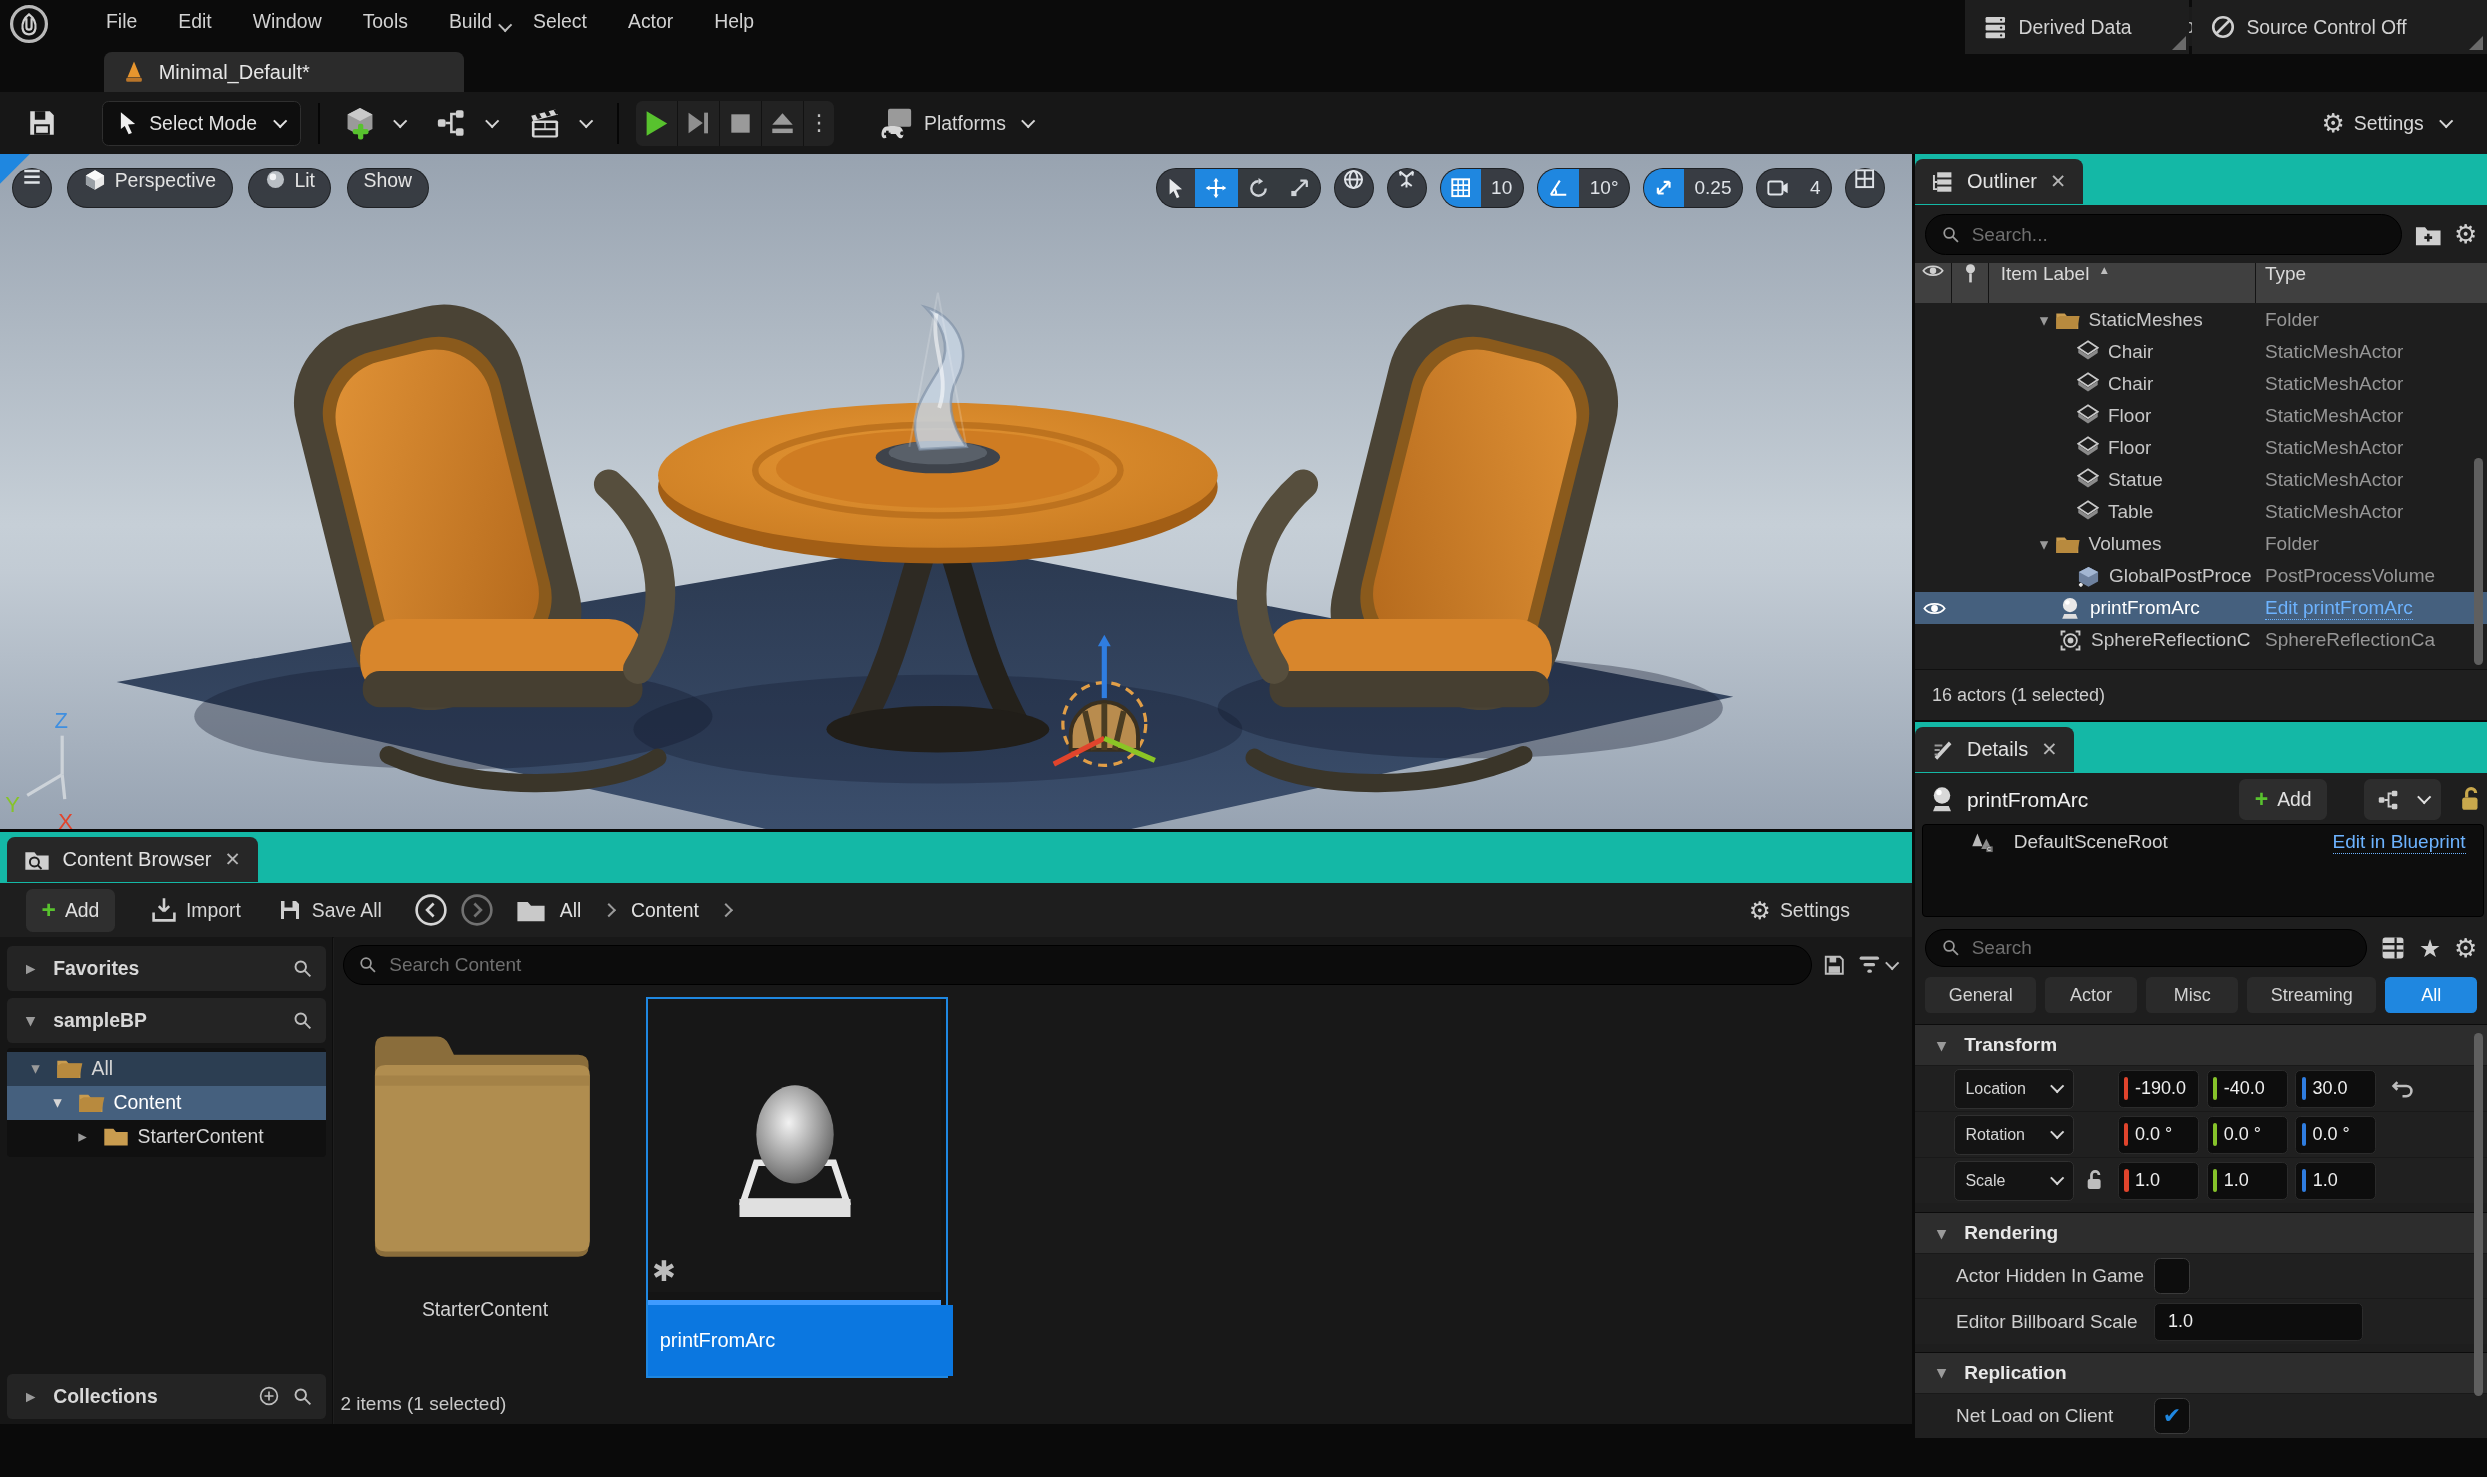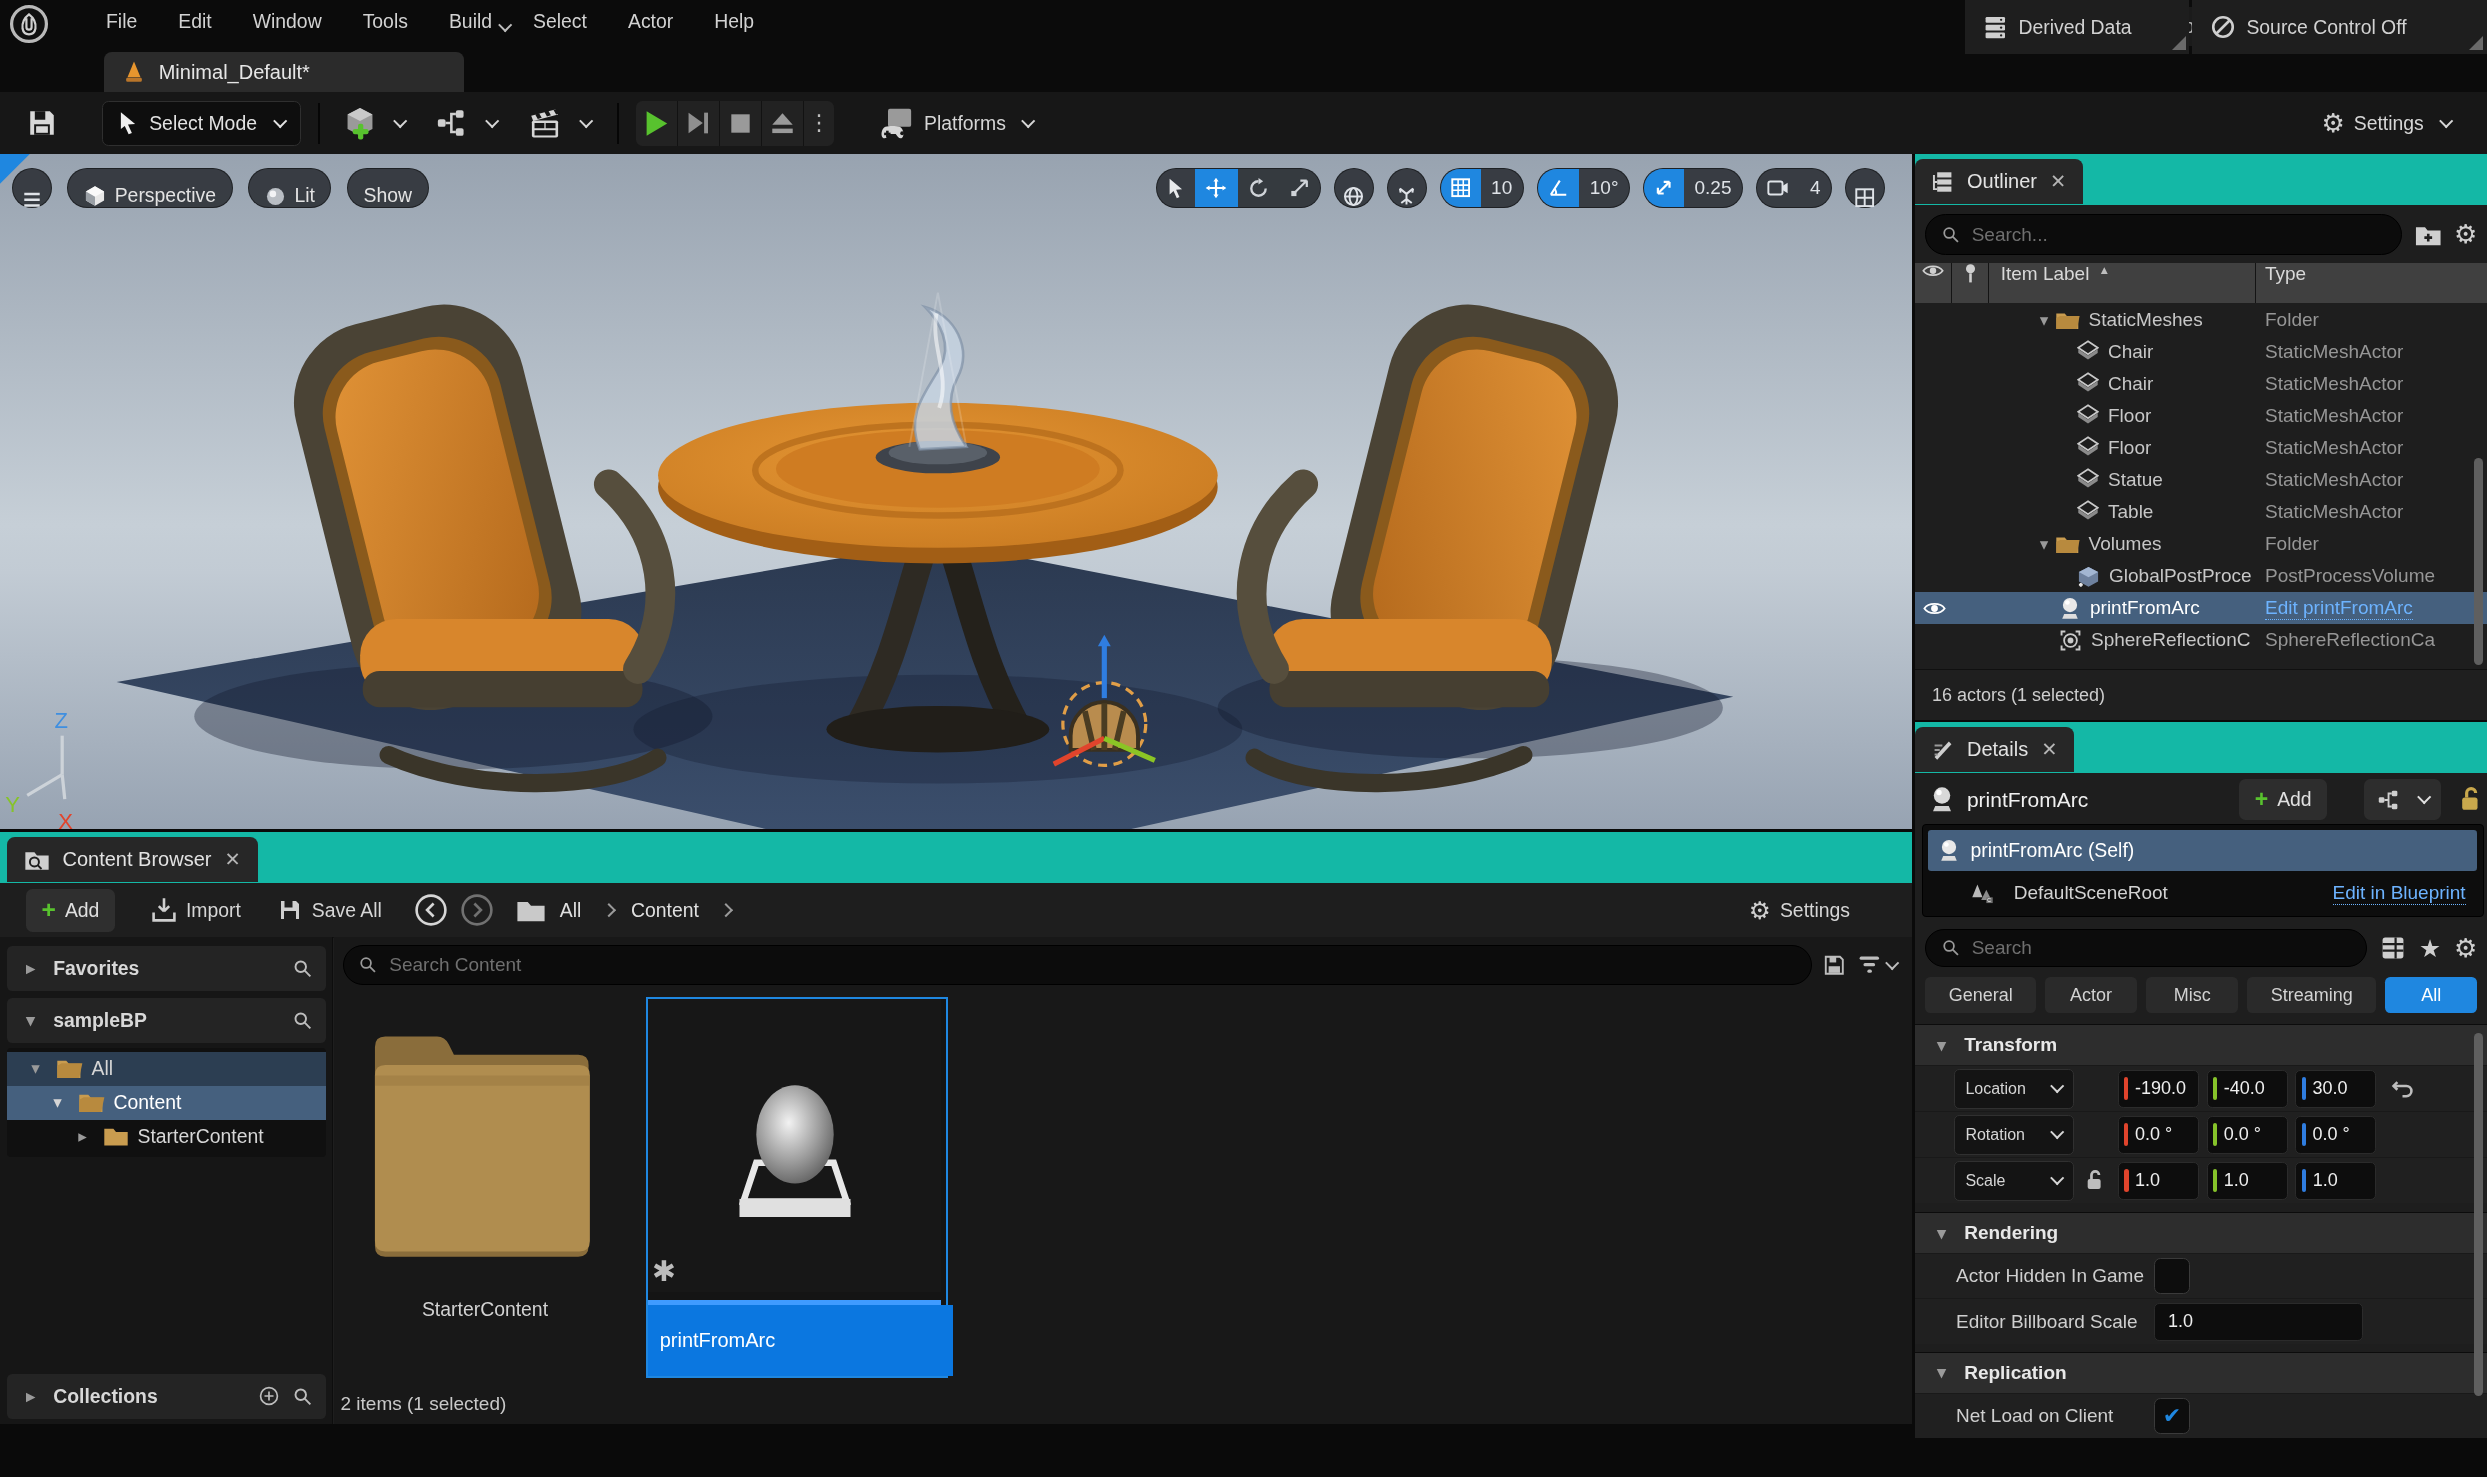--- a/index.html
+++ b/index.html
@@ -31,21 +31,21 @@
   .vsep{width:1.9px;height:41px;background:#060606;margin:0 17px;}
   #select-mode{background:#0e0e0e;border:1.3px solid #2f2f2f;border-radius:6.5px;height:43px;
                padding:0 14.2px;display:flex;align-items:center;gap:10.4px;font-size:19.4px;color:#e2e2e2;}
   #play-group{background:#222;border-radius:6.5px;height:45px;display:flex;align-items:center;}
   #play-group .seg{width:41px;height:45px;display:flex;align-items:center;justify-content:center;border-right:1.3px solid #121212;}
   #play-group .seg:last-child{border-right:none;}
 
   
   #viewport{left:0;top:154px;width:1912px;height:675px;background:#8e9aa9;overflow:hidden;}
   .vp-pill{background:rgba(42,46,51,0.88);border:1.3px solid rgba(0,0,0,0.45);border-radius:647px;
-           height:38px;display:flex;align-items:flex-end;gap:9px;padding:0 15.5px;font-size:19.4px;color:#e3e3e3;}
+           height:38px;display:flex;align-items:flex-start;gap:9px;padding:0 15.5px;font-size:19.4px;color:#e3e3e3;}
   .vp-ico-pill{width:38px;padding:0;justify-content:center;}
   .seg-pill{background:rgba(42,46,51,0.88);border:1.3px solid rgba(0,0,0,0.45);border-radius:647px;
             height:38px;display:flex;align-items:center;overflow:hidden;color:#dfe3e8;}
   .seg-pill .sp{height:38px;display:flex;align-items:center;justify-content:center;padding:0 10.4px;font-size:19px;}
   .sp.on{background:#1f87e0;color:#fff;}
   .sp.dark{background:rgba(52,56,62,0.6);}
 
   
   .panel{background:#1e1e1e;}
   .strip{background:#14b8a6;}
@@ -660,30 +660,20 @@
       </div>
       <span class="ico abs" style="left:530px;">
         <svg width="23" height="27" viewBox="0 0 36 42">
             <rect x="5" y="18" width="24" height="19" rx="4" fill="#c9a84c"></rect>
             <path d="M12 18 V11 a7 7 0 0 1 14 0" fill="none" stroke="#c9a84c" stroke-width="5"></path>
           </svg>
       </span>
     </div>
 
     <div class="abs" style="left:6.5px;top:102px;width:560px;height:91px;background:#0d0d0d;border:1.3px solid #000;border-radius:3.9px;">
-      <div class="row sel-steel" style="margin:5.2px;height:41px;border-radius:3.2px;padding-left:10.4px;gap:10.4px;color:#fff;font-size:19.4px;">
-        <span class="ico">
-          <svg width="22" height="24.6" viewBox="0 0 34 38">
-              <circle cx="17" cy="14" r="11" fill="#e8e8e8"></circle>
-              <circle cx="13" cy="10" r="3.6" fill="#fff"></circle>
-              <path d="M8 28 h18 l3 7 h-24 z" fill="#dedede"></path>
-            </svg>
-        </span>
-        <span>printFromArc (Self)</span>
-      </div>
       <div class="row" style="margin:0 5.2px;height:34px;padding-left:43px;gap:20px;font-size:19px;color:#d2d2d2;position:relative;">
         <span class="ico">
           <svg width="23" height="21" viewBox="0 0 36 32" style="font-size:29px">
               <path d="M10 2 L18 22 H2 Z" fill="#b9b9b9"></path>
               <path d="M24 10 L32 26 H16 Z" fill="#8a8a8a"></path>
               <rect x="24" y="22" width="10" height="9" fill="#6f6f6f"></rect>
               <text x="25.5" y="30" font-size="8" fill="#fff" font-family="Liberation Sans">C</text>
             </svg>
         </span>
         <span>DefaultSceneRoot</span>

